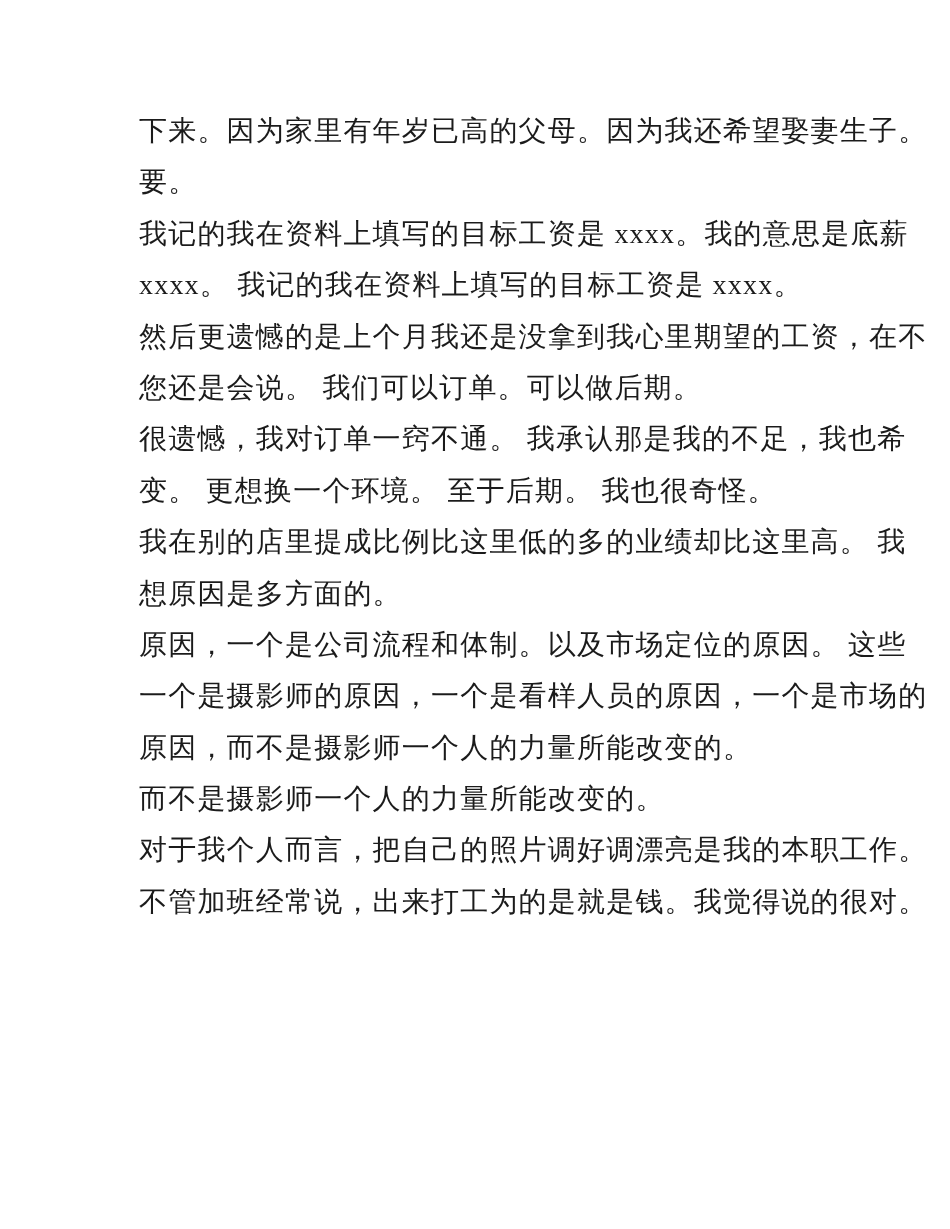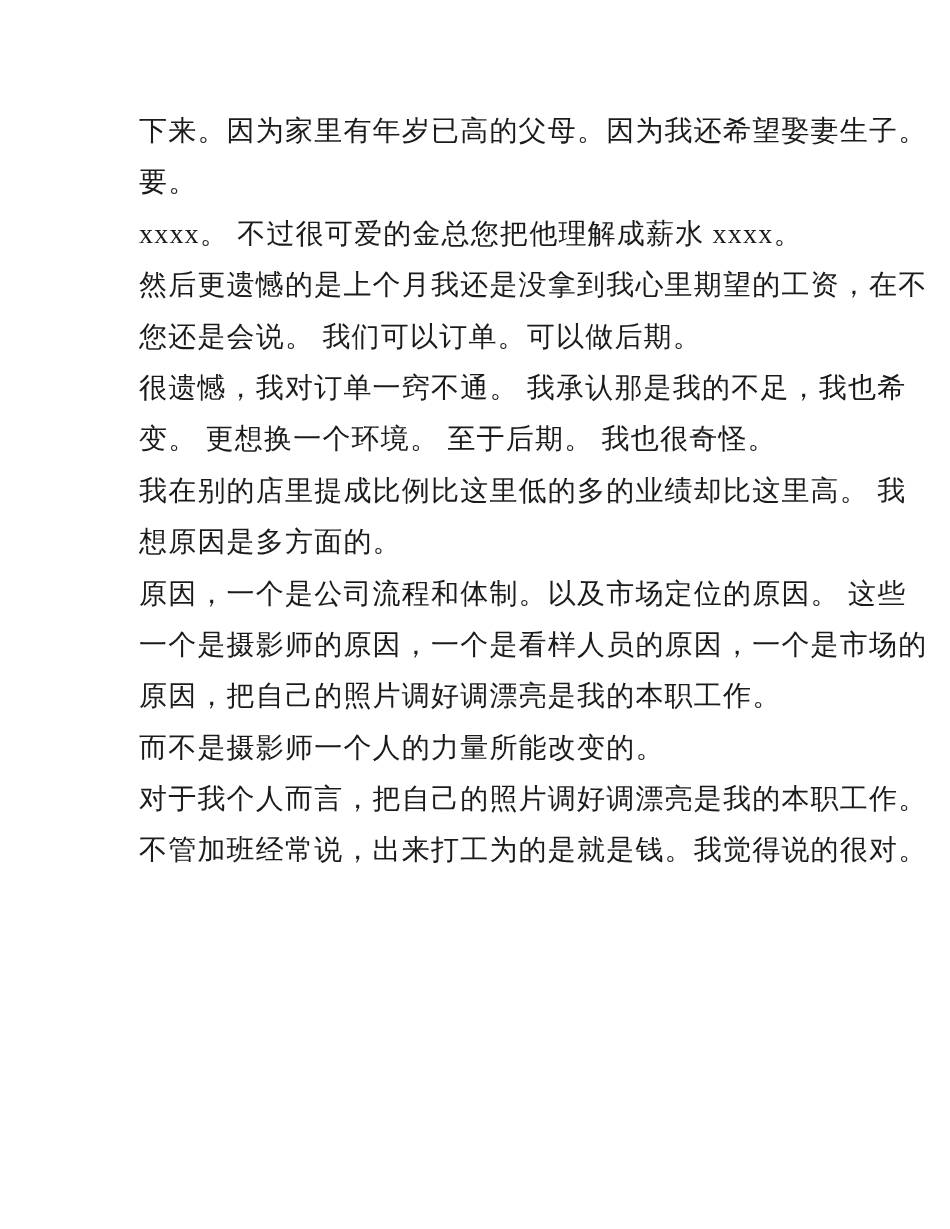--- a/index.html
+++ b/index.html
@@ -38,27 +38,28 @@
     text-align: left;
   }
 </style>
 </head>
 <body>
 
 <div class="page">
   <div class="doc-body">
     <div class="text-line">下来。因为家里有年岁已高的父母。因为我还希望娶妻生子。</div>
     <div class="text-line">要。</div>
-    <div class="text-line">xxxx。 不过很可爱的金总您把他理解成薪水 xxxx。</div>
+    <div class="text-line">我记的我在资料上填写的目标工资是 xxxx。我的意思是底薪</div>
+    <div class="text-line">xxxx。 我记的我在资料上填写的目标工资是 xxxx。</div>
     <div class="text-line">然后更遗憾的是上个月我还是没拿到我心里期望的工资，在不</div>
     <div class="text-line">您还是会说。 我们可以订单。可以做后期。</div>
     <div class="text-line">很遗憾，我对订单一窍不通。 我承认那是我的不足，我也希</div>
     <div class="text-line">变。 更想换一个环境。 至于后期。 我也很奇怪。</div>
     <div class="text-line">我在别的店里提成比例比这里低的多的业绩却比这里高。 我</div>
     <div class="text-line">想原因是多方面的。</div>
     <div class="text-line">原因，一个是公司流程和体制。以及市场定位的原因。 这些</div>
     <div class="text-line">一个是摄影师的原因，一个是看样人员的原因，一个是市场的</div>
-    <div class="text-line">原因，把自己的照片调好调漂亮是我的本职工作。</div>
+    <div class="text-line">原因，而不是摄影师一个人的力量所能改变的。</div>
     <div class="text-line">而不是摄影师一个人的力量所能改变的。</div>
     <div class="text-line">对于我个人而言，把自己的照片调好调漂亮是我的本职工作。</div>
     <div class="text-line">不管加班经常说，出来打工为的是就是钱。我觉得说的很对。</div>
   </div>
 </div>
 
 </body></html>

